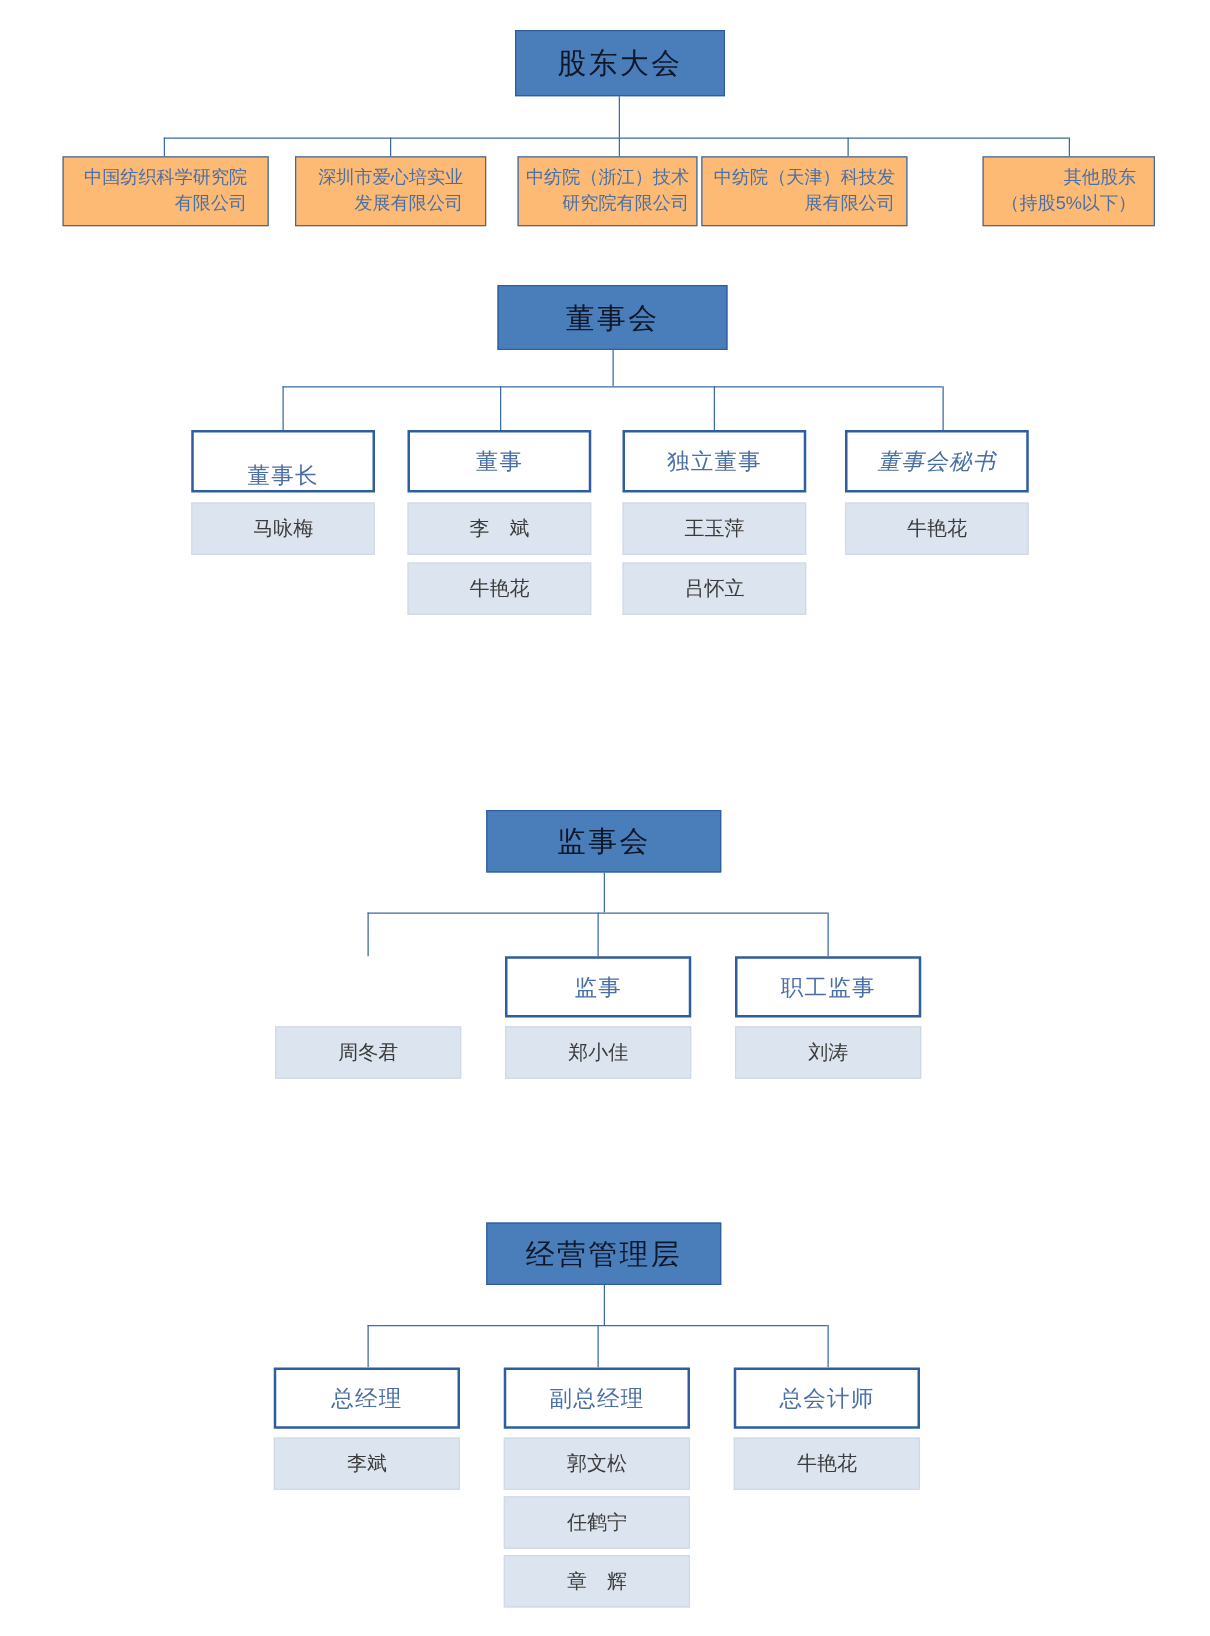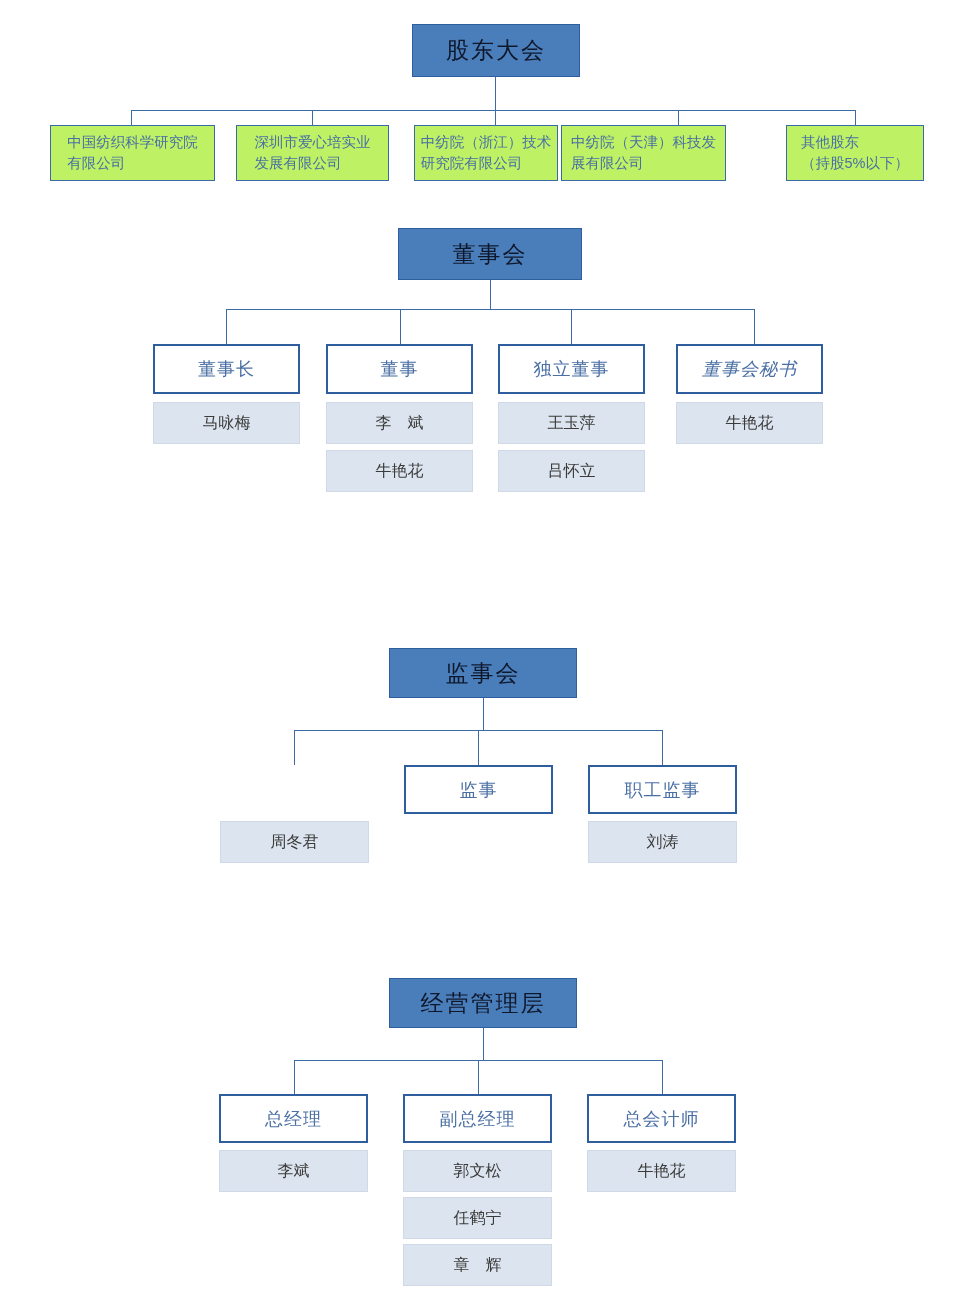--- a/index.html
+++ b/index.html
@@ -42,27 +42,27 @@
     align-items: center;
     justify-content: center;
     font-size: 18px;
     letter-spacing: 1px;
     box-sizing: border-box;
   }
 
   
   .sbox {
     position: absolute;
-    background: #bef264;
+    background: #fdba74;
     border: 1px solid #3a6ba5;
     color: #4a6fa5;
     display: flex;
     align-items: center;
     justify-content: center;
-    text-align: left;
+    text-align: right;
     font-size: 14.5px;
     line-height: 1.45;
     padding: 2px 4px;
     box-sizing: border-box;
   }
 
   
   .nbox {
     position: absolute;
     background: #dce4ef;
@@ -141,21 +141,21 @@
     <span>董事会</span>
   </div>
 
   <div class="vline" style="left:490px; top:280px; height:29px;"></div>
   <div class="hline" style="left:226px; top:309px; width:528px;"></div>
   <div class="vline" style="left:226px; top:309px; height:35px;"></div>
   <div class="vline" style="left:400px; top:309px; height:35px;"></div>
   <div class="vline" style="left:571px; top:309px; height:35px;"></div>
   <div class="vline" style="left:754px; top:309px; height:35px;"></div>
 
-  <div class="tbox" style="left:153px; top:344px; width:147px; height:50px;">
+  <div class="tbox" style="left:153px; top:344px; width:147px; height:50px;align-items:flex-end;">
     <span>董事长</span>
   </div>
   <div class="nbox" style="left:153px; top:402px; width:147px; height:42px;">
     <span>马咏梅</span>
   </div>
 
   <div class="tbox" style="left:326px; top:344px; width:147px; height:50px;">
     <span>董事</span>
   </div>
   <div class="nbox" style="left:326px; top:402px; width:147px; height:42px;">
@@ -192,20 +192,23 @@
   <div class="vline" style="left:478px; top:730px; height:35px;"></div>
   <div class="vline" style="left:662px; top:730px; height:35px;"></div>
 
   <div class="nbox" style="left:220px; top:821px; width:149px; height:42px;">
     <span>周冬君</span>
   </div>
 
   <div class="tbox" style="left:404px; top:765px; width:149px; height:49px;">
     <span>监事</span>
   </div>
+  <div class="nbox" style="left:404px; top:821px; width:149px; height:42px;">
+    <span>郑小佳</span>
+  </div>
 
   <div class="tbox" style="left:588px; top:765px; width:149px; height:49px;">
     <span>职工监事</span>
   </div>
   <div class="nbox" style="left:588px; top:821px; width:149px; height:42px;">
     <span>刘涛</span>
   </div>
 
   <div class="hdr" style="left:389px; top:978px; width:188px; height:50px;">
     <span>经营管理层</span>

